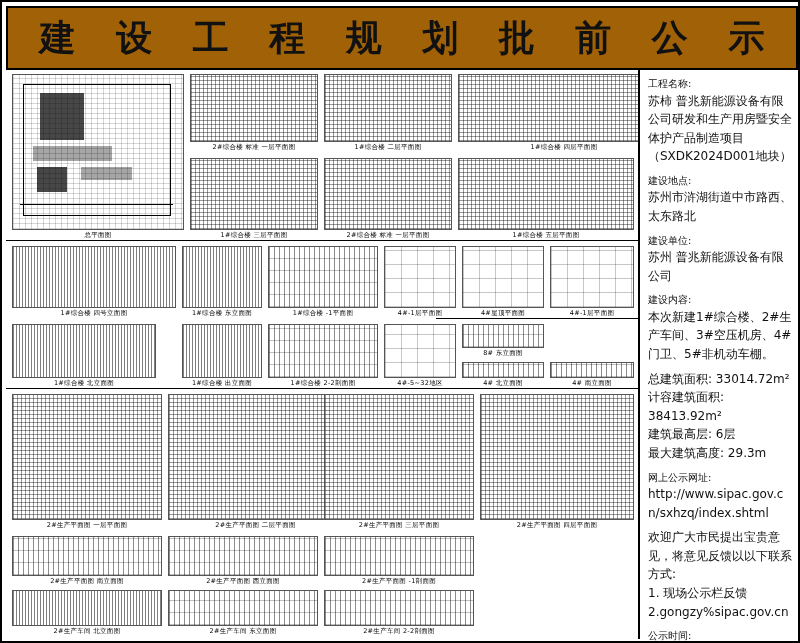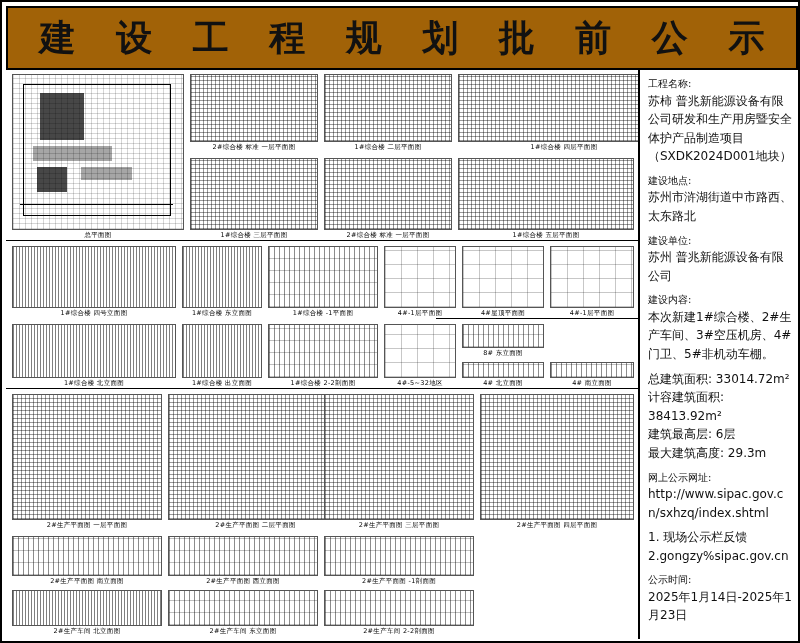--- a/index.html
+++ b/index.html
@@ -185,21 +185,21 @@
     </div>
     <div class="cell" style="left:456px;top:176px;width:82px;height:72px;">
       <div class="plan sparse"></div>
       <div class="caption" style="bottom:0;">4#屋顶平面图</div>
     </div>
     <div class="cell" style="left:544px;top:176px;width:84px;height:72px;">
       <div class="plan sparse"></div>
       <div class="caption" style="bottom:0;">4#-1层平面图</div>
     </div>
 
-    <div class="cell" style="left:6px;top:254px;width:164px;height:64px;">
+    <div class="cell" style="left:6px;top:254px;width:144px;height:64px;">
       <div class="plan vert"></div>
       <div class="caption" style="bottom:0;">1#综合楼  北立面图</div>
     </div>
     <div class="cell" style="left:176px;top:254px;width:80px;height:64px;">
       <div class="plan vert"></div>
       <div class="caption" style="bottom:0;">1#综合楼  出立面图</div>
     </div>
     <div class="cell" style="left:262px;top:254px;width:110px;height:64px;">
       <div class="plan elev"></div>
       <div class="caption" style="bottom:0;">1#综合楼  2-2剖面图</div>
@@ -283,20 +283,21 @@
     <div class="gap"></div>
     <div class="val">总建筑面积: 33014.72m²</div>
     <div class="val">计容建筑面积: 38413.92m²</div>
     <div class="val">建筑最高层: 6层</div>
     <div class="val">最大建筑高度: 29.3m</div>
 
     <div class="lbl">网上公示网址:</div>
     <div class="val link">http://www.sipac.gov.cn/sxhzq/index.shtml</div>
 
     <div class="gap"></div>
+    <div class="val">欢迎广大市民提出宝贵意见，将意见反馈以以下联系方式:</div>
     <div class="val">1. 现场公示栏反馈</div>
     <div class="val">2.gongzy%sipac.gov.cn</div>
 
     <div class="lbl">公示时间:</div>
     <div class="val">2025年1月14日-2025年1月23日</div>
 
   </div>
 
 </div>
 

